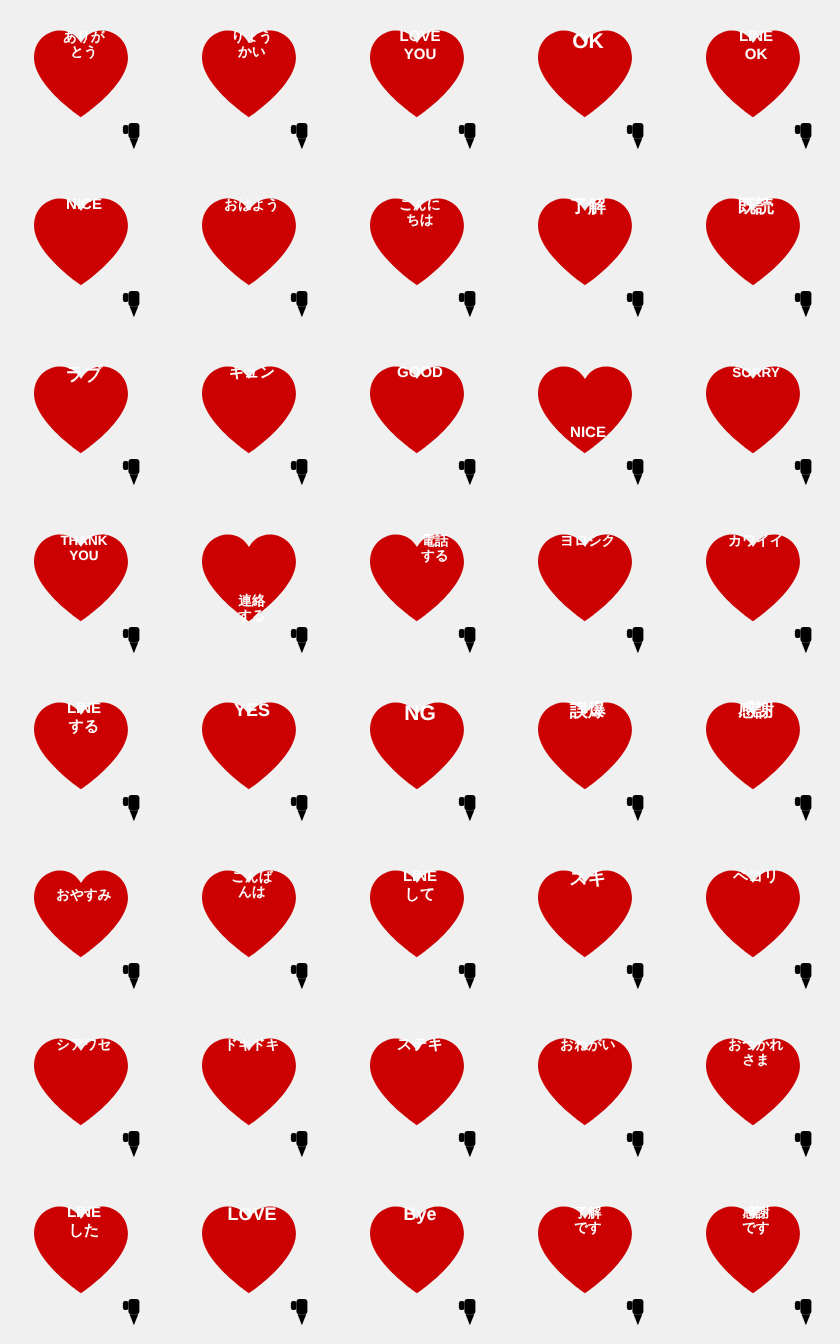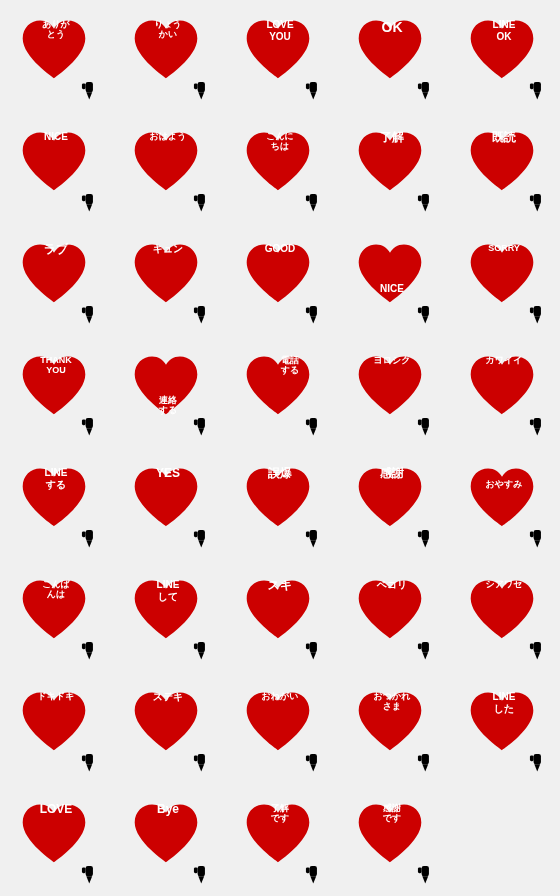--- a/index.html
+++ b/index.html
@@ -406,20 +406,35 @@
             <rect x="4" y="6" width="5" height="8" rx="2" fill="black"></rect>
           </g>
         </svg>
       </div>
     </div>
     <div class="sticker-cell">
       <div class="sticker-wrap">
         <svg viewBox="0 0 100 92" xmlns="http://www.w3.org/2000/svg" class="heart-svg">
           <path d="M50 85 C50 85 5 55 5 28 C5 12 17 2 30 2 C39 2 46 7 50 14 C54 7 61 2 70 2 C83 2 95 12 95 28 C95 55 50 85 50 85 Z" fill="#cc0000"></path>
         </svg>
+        <div class="sticker-text xlarge" style="white-space: pre-line;">NG</div>
+        <svg viewBox="0 0 30 30" class="thumb-icon">
+          <g>
+            <rect x="9" y="4" width="10" height="14" rx="3" fill="black"></rect>
+            <polygon points="14,28 10,18 18,18" fill="black"></polygon>
+            <rect x="4" y="6" width="5" height="8" rx="2" fill="black"></rect>
+          </g>
+        </svg>
+      </div>
+    </div>
+    <div class="sticker-cell">
+      <div class="sticker-wrap">
+        <svg viewBox="0 0 100 92" xmlns="http://www.w3.org/2000/svg" class="heart-svg">
+          <path d="M50 85 C50 85 5 55 5 28 C5 12 17 2 30 2 C39 2 46 7 50 14 C54 7 61 2 70 2 C83 2 95 12 95 28 C95 55 50 85 50 85 Z" fill="#cc0000"></path>
+        </svg>
         <div class="sticker-text large" style="white-space: pre-line;">誤爆</div>
         <svg viewBox="0 0 30 30" class="thumb-icon">
           <g>
             <rect x="9" y="4" width="10" height="14" rx="3" fill="black"></rect>
             <polygon points="14,28 10,18 18,18" fill="black"></polygon>
             <rect x="4" y="6" width="5" height="8" rx="2" fill="black"></rect>
           </g>
         </svg>
       </div>
     </div>

